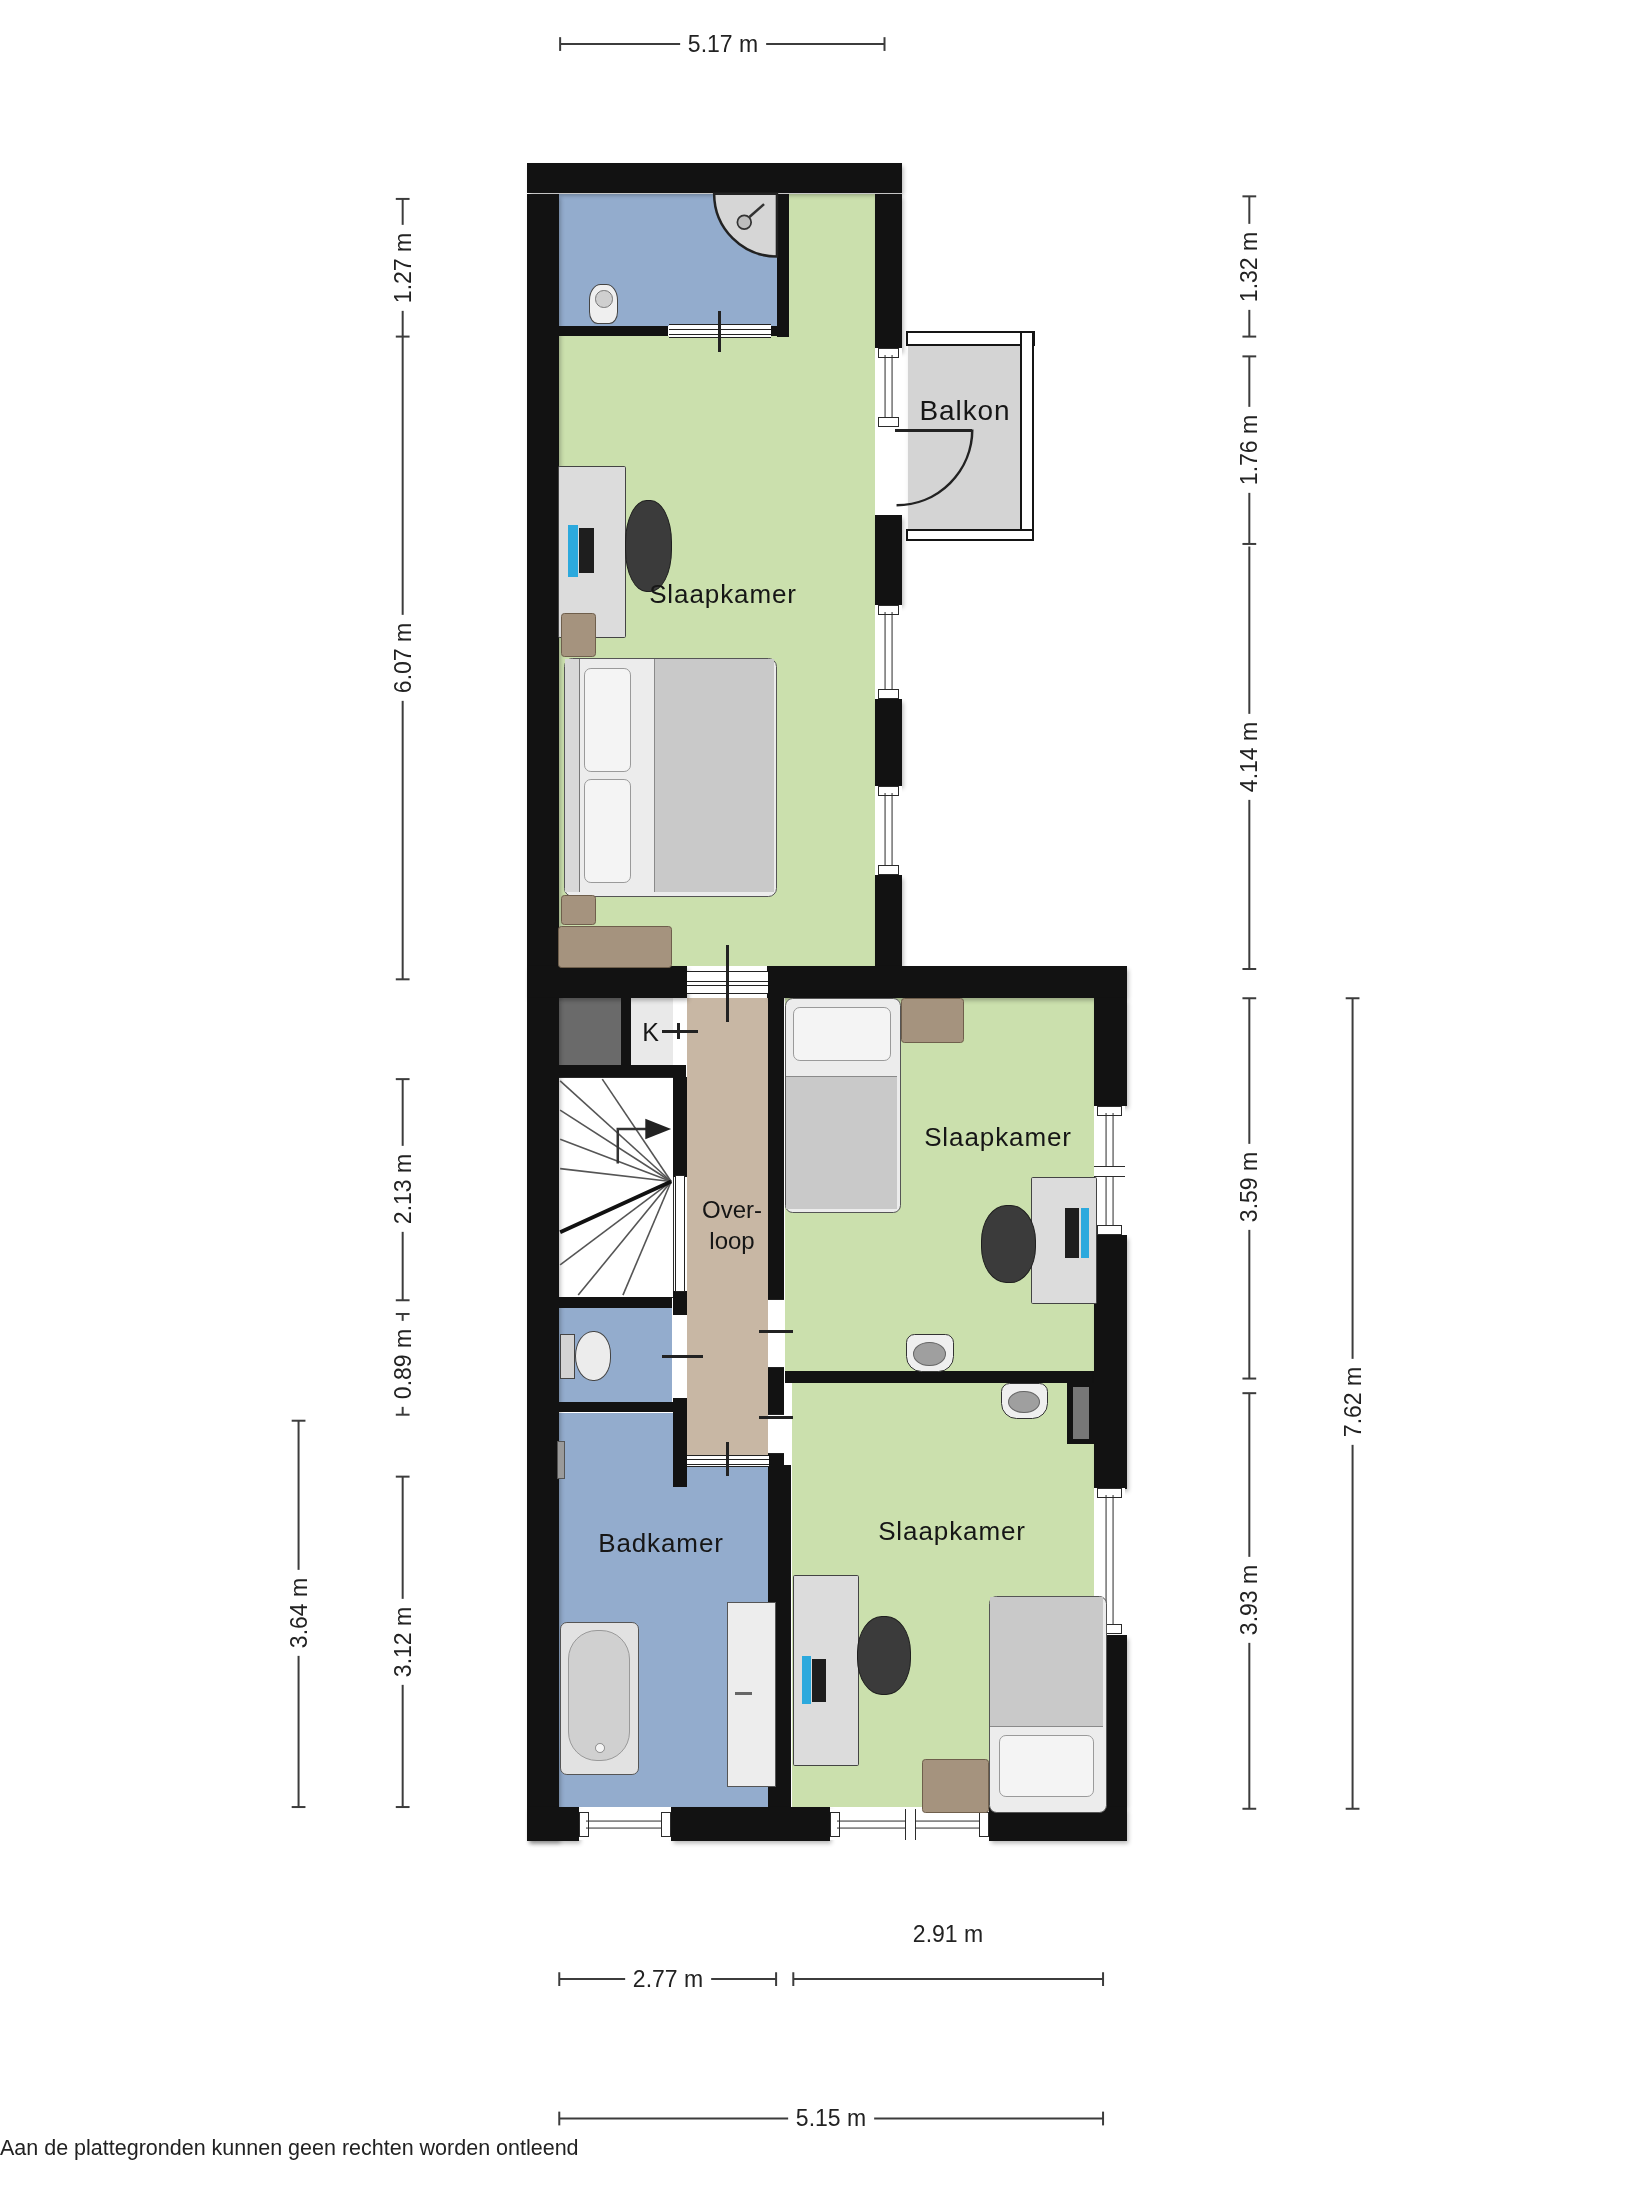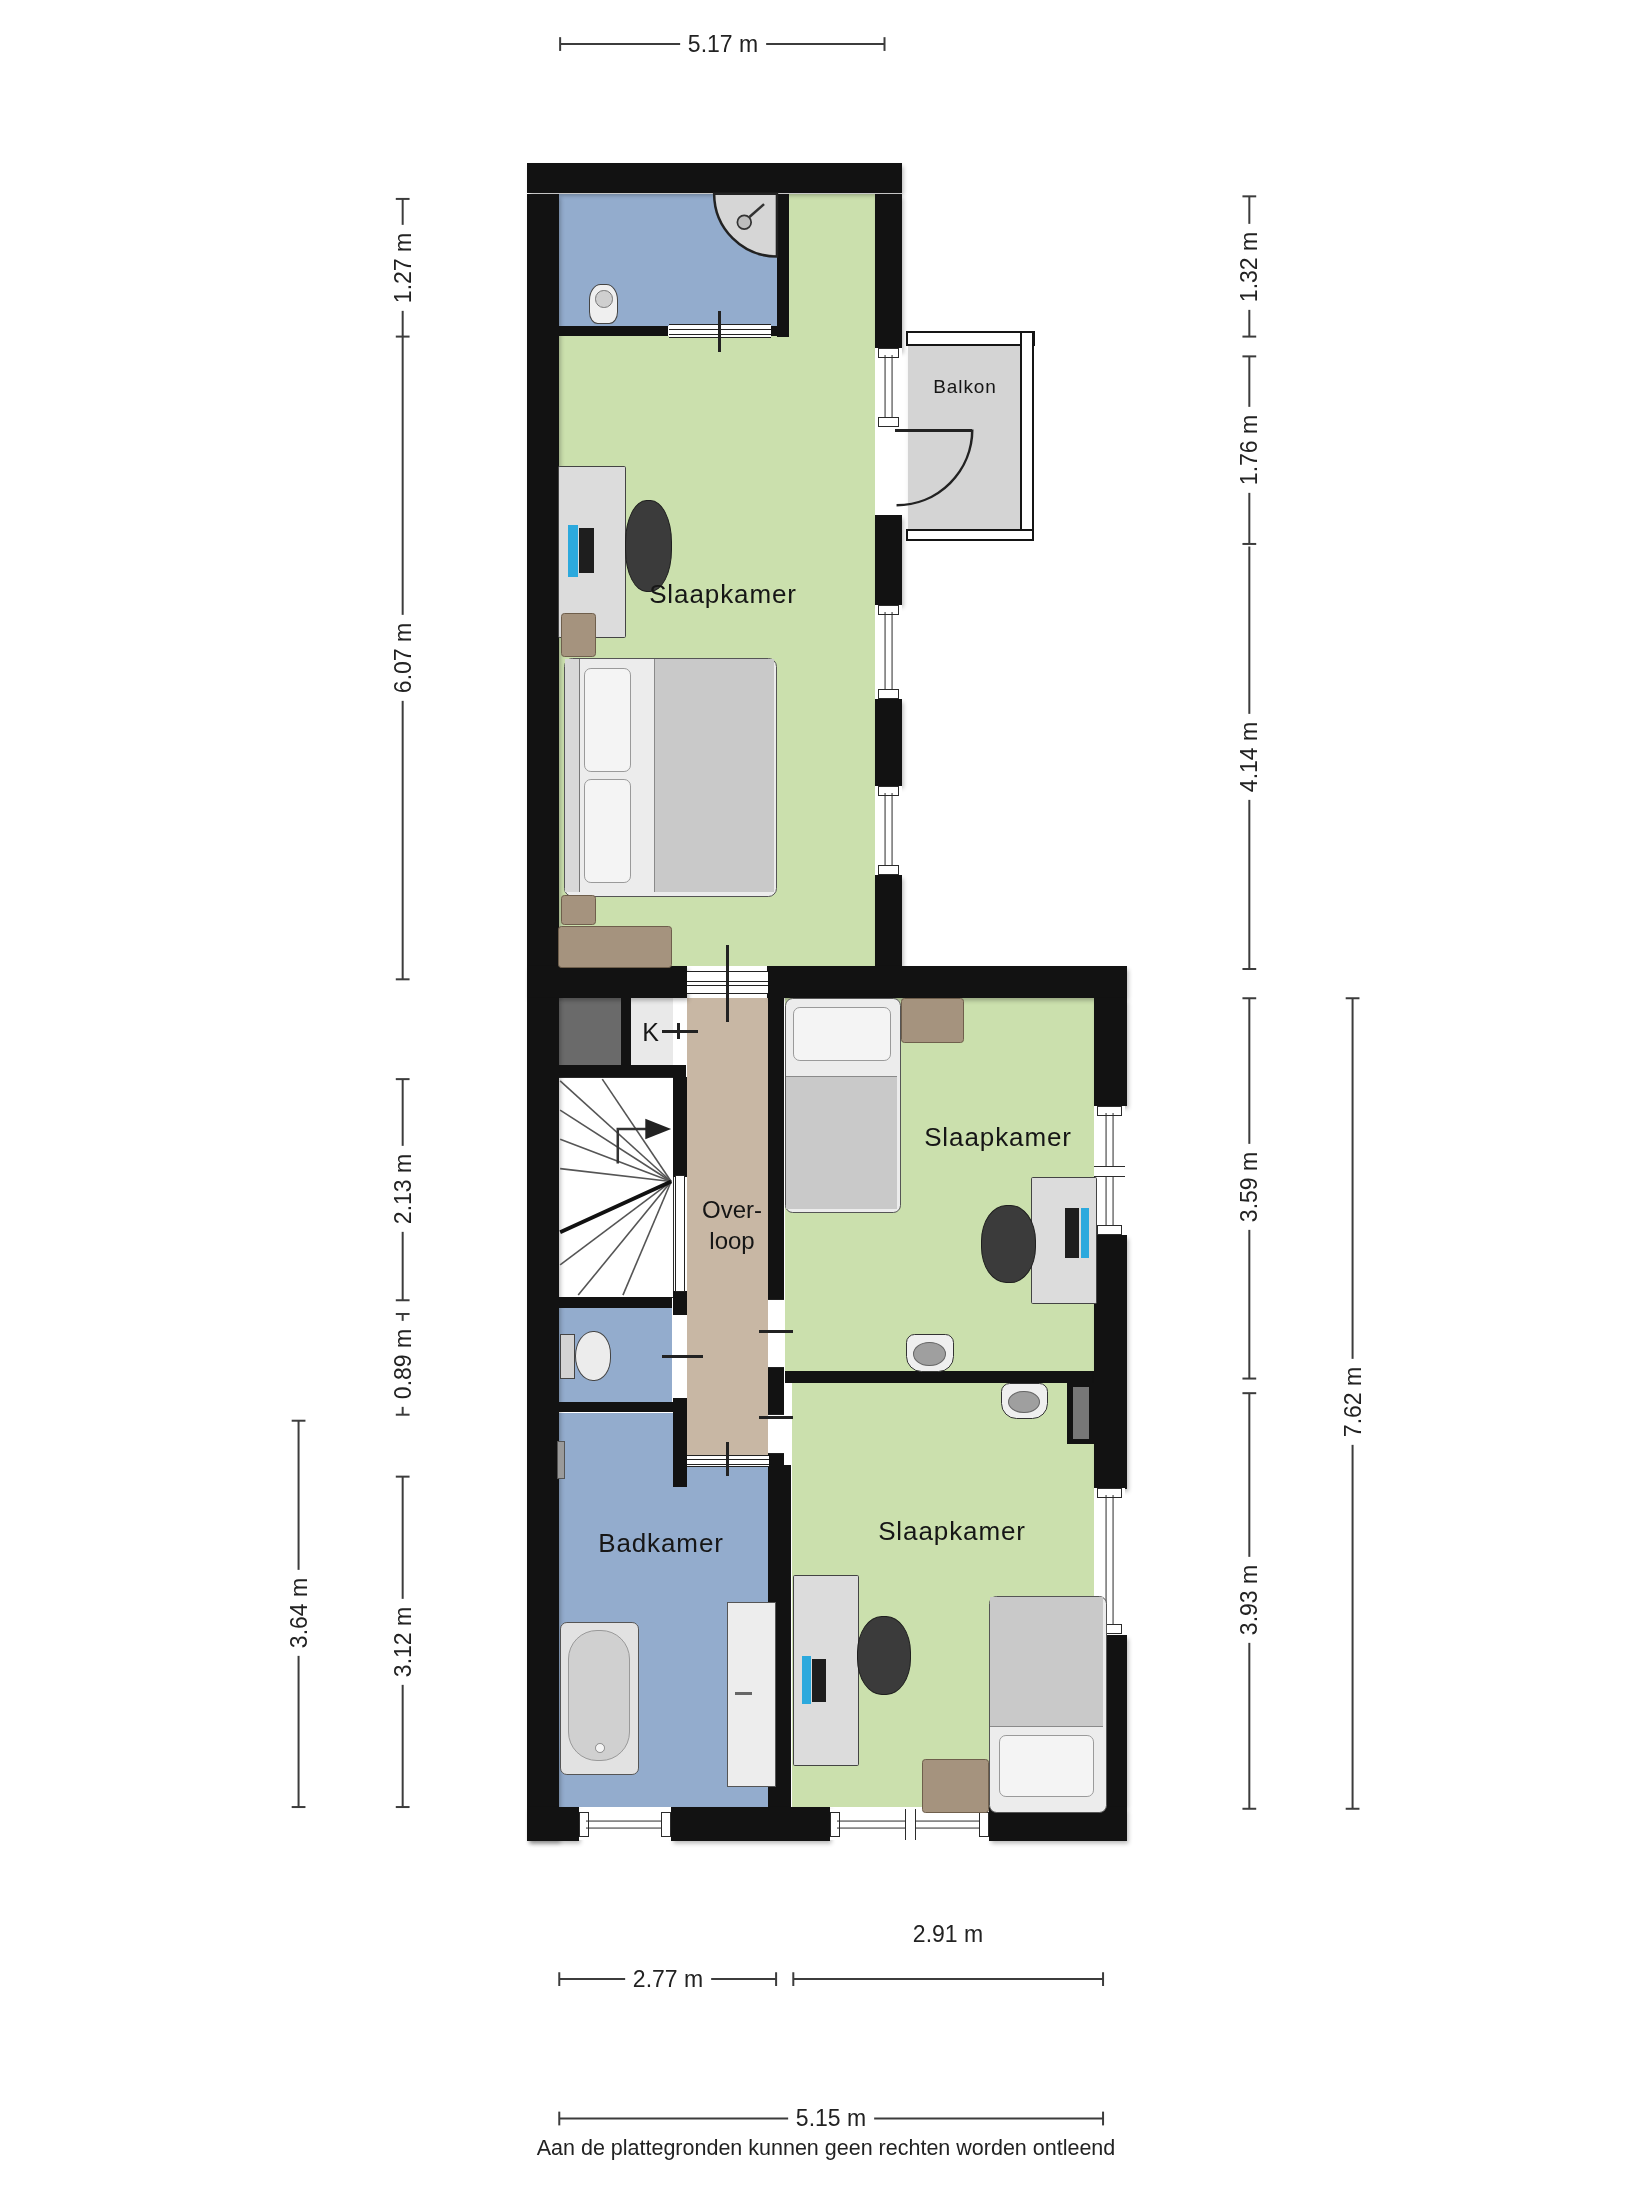--- a/index.html
+++ b/index.html
@@ -38,21 +38,21 @@
   .deskc{background:#dcdcdc;border:1.7px solid #444;border-radius:1.7px;}
   .chair{background:#3b3b3b;border:1.7px solid #1f1f1f;border-radius:46%;}
   .monS{position:absolute;background:#1e1e1e;}
   .monB{position:absolute;background:#2ca9dd;}
   
   .rlabel{position:absolute;transform:translate(-50%,-50%);font-size:26px;color:#161616;
           white-space:nowrap;letter-spacing:0.9px;}
   .dlabel{position:absolute;transform:translate(-50%,-50%);font-size:23px;color:#222;
           background:#fff;padding:1.7px 7.7px;white-space:nowrap;}
   .dlabel.vert{transform:translate(-50%,-50%) rotate(-90deg);}
-  .footer{position:absolute;left:0;right:0;text-align:center;font-size:21.5px;line-height:29px;color:#222;}
+  .footer{position:absolute;left:0;right:0;text-align:left;font-size:21.5px;line-height:29px;color:#222;}
   svg line, svg path, svg polyline{vector-effect:non-scaling-stroke;}
 </style>
 </head>
 <body>
 
 <div class="stage">
 
   <div class="room" style="left:558px;top:336px;width:317px;height:630px;background:#cbe0ad;"></div>
   <div class="room" style="left:789px;top:194px;width:86px;height:143px;background:#cbe0ad;"></div>
   <div class="room" style="left:558px;top:194px;width:219px;height:132px;background:#93accd;"></div>
@@ -303,21 +303,21 @@
   <span class="dlabel vert" style="left:1249px;top:450px;">1.76 m</span>
   <span class="dlabel vert" style="left:1249px;top:757px;">4.14 m</span>
   <span class="dlabel vert" style="left:1249px;top:1187px;">3.59 m</span>
   <span class="dlabel vert" style="left:1249px;top:1600px;">3.93 m</span>
   <span class="dlabel vert" style="left:1353px;top:1402px;">7.62 m</span>
   <span class="dlabel" style="left:668px;top:1979px;">2.77 m</span>
   <span class="dlabel" style="left:948px;top:1934px;">2.91 m</span>
   <span class="dlabel" style="left:831px;top:2118px;">5.15 m</span>
 
   <span class="rlabel" style="left:723px;top:594px;">Slaapkamer</span>
-  <span class="rlabel" style="left:965px;top:387px;font-size:19px;">Balkon</span>
+  <span class="rlabel" style="left:965px;top:411px;font-size:28px;">Balkon</span>
   <span class="rlabel" style="left:998px;top:1137px;">Slaapkamer</span>
   <span class="rlabel" style="left:651px;top:1032px;font-size:25px;">K</span>
   <div class="abs" style="left:732px;top:1225px;transform:translate(-50%,-50%);text-align:center;font-size:24px;line-height:31px;color:#161616;">
     <div>Over-</div>
     <div>loop</div>
   </div>
   <span class="rlabel" style="left:661px;top:1543px;">Badkamer</span>
   <span class="rlabel" style="left:952px;top:1531px;">Slaapkamer</span>
 
   <div class="footer" style="top:2134px;">

